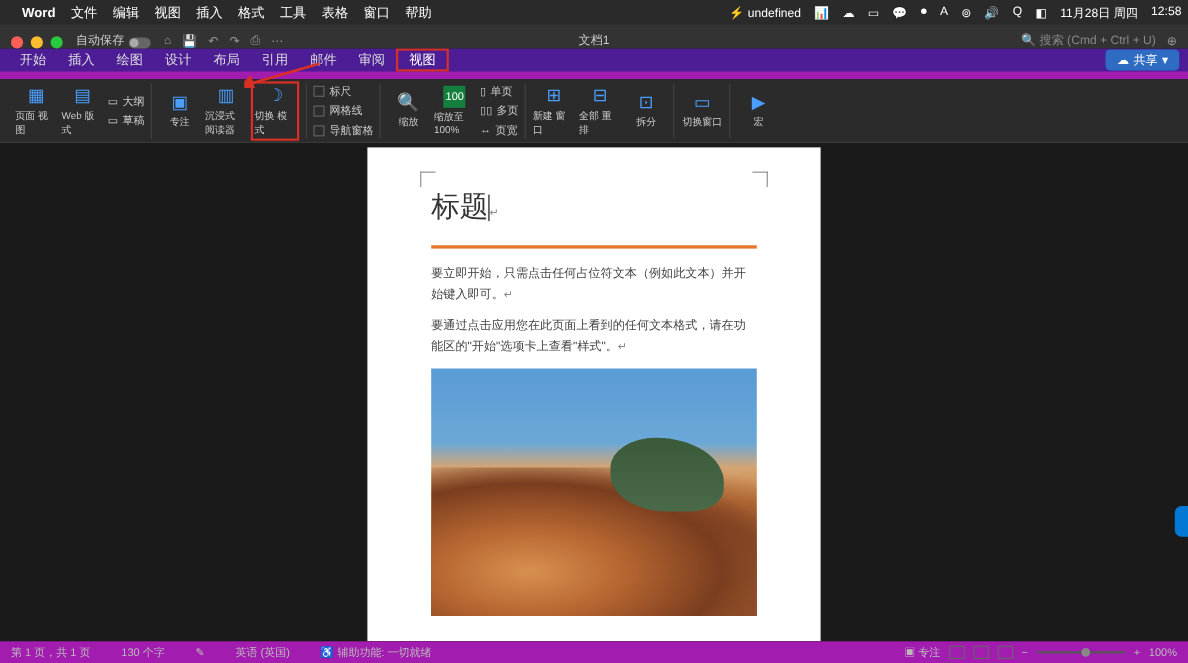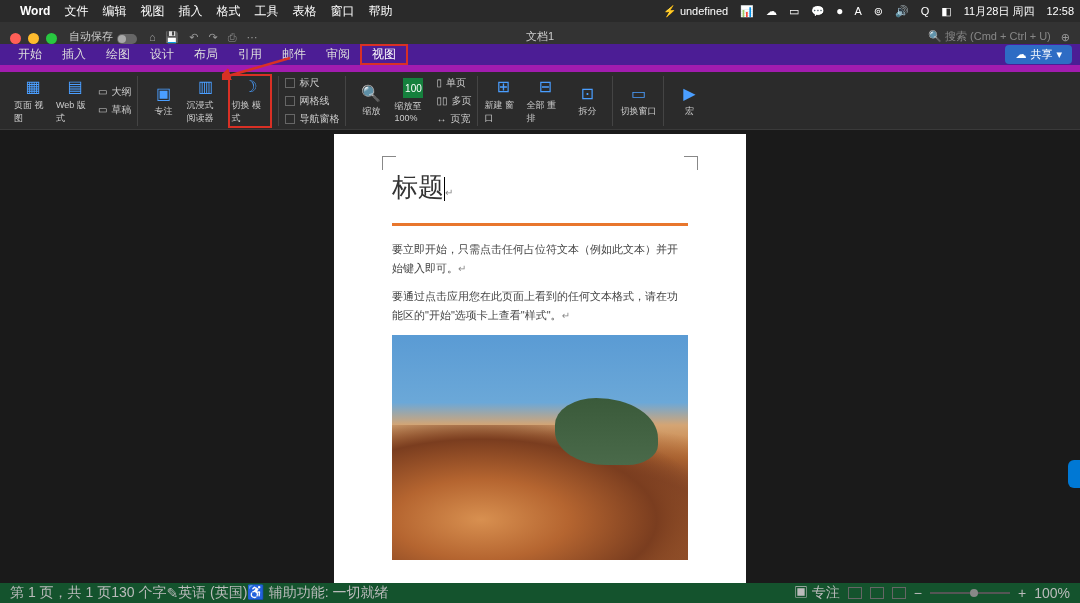--- a/index.html
+++ b/index.html
@@ -58,21 +58,21 @@
 .page .cursor { border-left: 1px solid #000; display: inline-block; height: 24px; vertical-align: middle; }
 .page .divider { border: none; border-top: 3px solid #e8762d; margin: 18px 0 14px; }
 .page h2 { font-size: 17px; color: #333; font-weight: 600; margin-bottom: 10px; }
 .page p { font-size: 11px; color: #444; line-height: 1.7; margin-bottom: 10px; }
 .page .img-ph { width: 100%; height: 225px; background: linear-gradient(180deg, #5a9bd4 0%, #6ba8d8 30%, #d4a574 40%, #c67838 55%, #8a4a28 75%, #5a3520 100%); position: relative; overflow: hidden; margin-bottom: 10px; }
 .page .img-ph::before { content: ""; position: absolute; bottom: 0; left: 0; right: 0; height: 60%; background: radial-gradient(ellipse at 30% 70%, #d89050 0%, #b56530 30%, #7a3d1f 60%, transparent 80%), radial-gradient(ellipse at 70% 80%, #c67838 0%, #8a4a28 40%, transparent 70%); }
 .page .img-ph::after { content: ""; position: absolute; top: 28%; right: 10%; width: 35%; height: 30%; background: linear-gradient(180deg, #3a5a3a 0%, #4a6a4a 100%); border-radius: 40% 60% 30% 50%; }
 .page .para-mark { color: #888; font-size: 10px; }
 
 
-.statusbar { position: absolute; bottom: 0; left: 0; right: 0; height: 20px; background: #14532d; display: flex; align-items: center; padding: 0 10px; font-size: 14px; color: #bbb; gap: 0; }
+.statusbar { position: absolute; bottom: 0; left: 0; right: 0; height: 20px; background: #a21caf; display: flex; align-items: center; padding: 0 10px; font-size: 10px; color: #bbb; gap: 28px; }
 .statusbar .right { margin-left: auto; display: flex; align-items: center; gap: 8px; }
 .statusbar .view-btn { width: 14px; height: 12px; border: 1px solid #666; }
 .statusbar .slider { width: 80px; height: 2px; background: #555; position: relative; }
 .statusbar .slider::after { content: ""; position: absolute; left: 50%; top: -3px; width: 8px; height: 8px; background: #888; border-radius: 50%; }
 
 
 .side-tab { position: absolute; right: 0; top: 460px; width: 12px; height: 28px; background: #0078d4; border-radius: 6px 0 0 6px; }
 
 
 </style>

